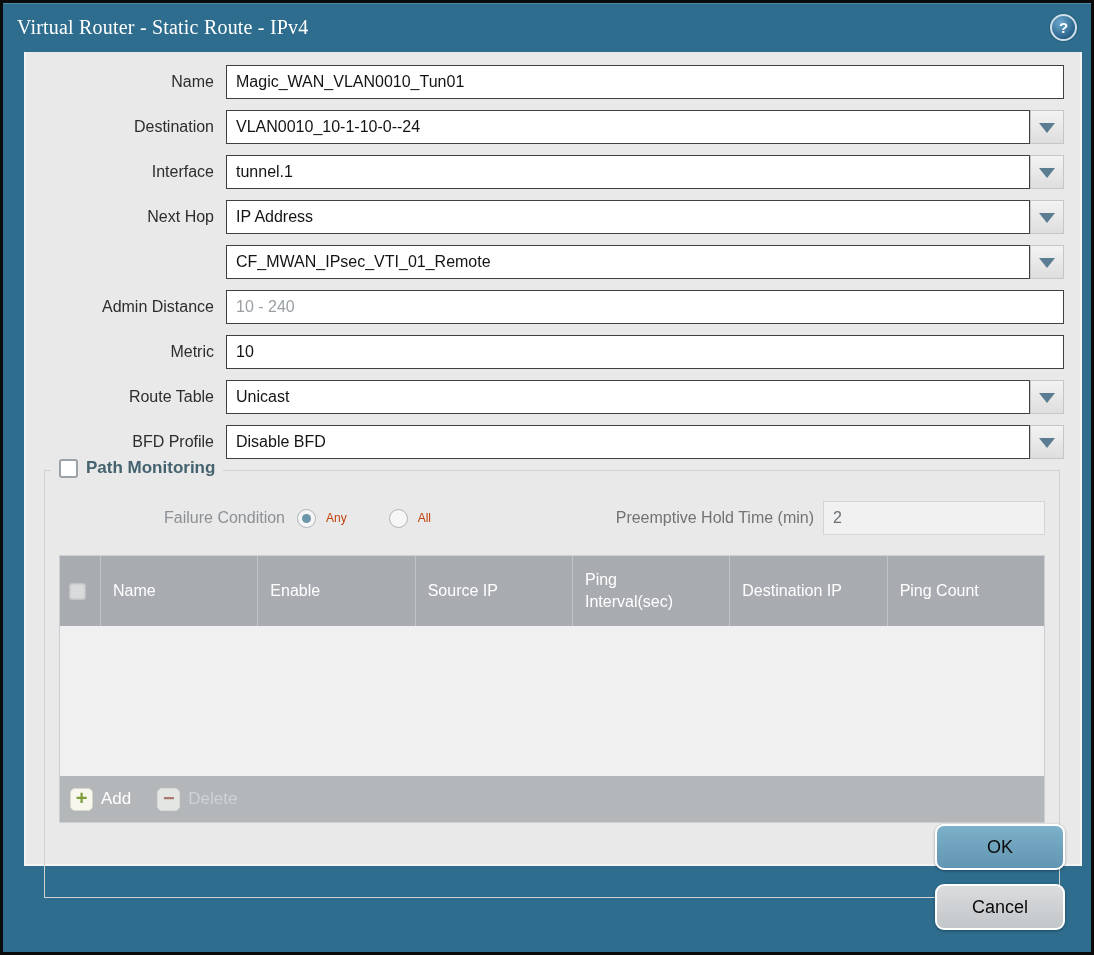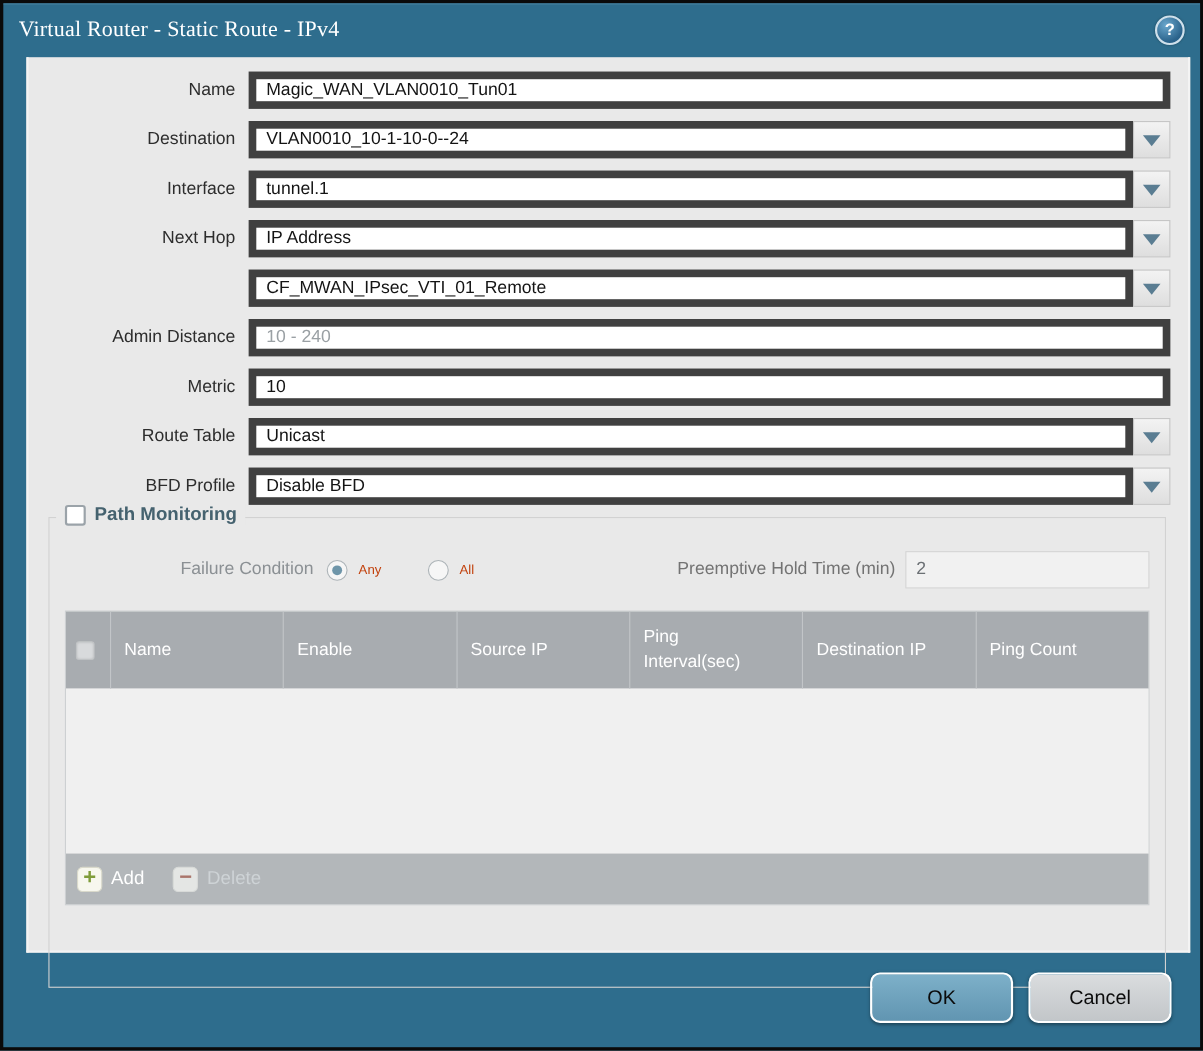--- a/index.html
+++ b/index.html
@@ -29,21 +29,21 @@
     background:#e9e9e9; border:2px solid #f4f4f4; border-top:none;
     padding:13px 16px 0 12px;
     margin-left:12px;
   }
 
   .form-row { display:flex; margin-bottom:11px; height:34px; }
   .form-label { width:188px; flex:0 0 188px; text-align:right; padding-right:12px;
     font-size:16px; color:#2d2d2d; line-height:34px; white-space:nowrap; }
   .form-field { flex:1; display:flex; }
   input.text {
-    flex:1; height:34px; border:7px solid #404040; background:#fff;
+    flex:1; height:34px; border:1px solid #404040; background:#fff;
     padding:0 9px; font-size:16px; color:#141414; border-radius:0; outline:none; min-width:0;
   }
   input.text::placeholder { color:#9aa0a4; }
   input.text:disabled { background:#f1f1f1; border-color:#d4d4d4; color:#6f757a; }
   .dd-btn {
     flex:0 0 34px; width:34px; height:34px; border:1px solid #c6c6c6;
     background:linear-gradient(#f3f3f3,#dedede);
     display:flex; align-items:center; justify-content:center; cursor:pointer;
   }
   .tri { width:0; height:0; border-left:8px solid transparent; border-right:8px solid transparent;
@@ -89,21 +89,21 @@
     border:1px solid #d9d9cb; display:flex; align-items:center; justify-content:center; }
   .icon-sq span { font-size:20px; font-weight:bold; line-height:1; margin-top:-2px; }
   .add-glyph { color:#7f9c3a; }
   .tbtn-label { color:#fff; font-size:17px; }
   .tbtn.disabled { cursor:default; }
   .tbtn.disabled .icon-sq { background:#edefec; border-color:#dfe1de; opacity:.85; }
   .del-glyph { color:#a96a5e; }
   .tbtn.disabled .tbtn-label { color:#ced3d6; }
 
   
-  .footer-btns { position:absolute; right:26px; bottom:22px; display:flex; gap:14px; }
+  .footer-btns { position:absolute; right:26px; bottom:22px; display:flex; gap:14px;flex-direction:column; }
   .btn { width:130px; height:46px; border-radius:9px; border:2px solid #ffffff;
     font-size:18px; color:#0b0b0b; font-family:"Liberation Sans",sans-serif;
     cursor:pointer; box-shadow:0 1px 3px rgba(0,0,0,.35); }
   .btn-ok { background:linear-gradient(#7db0c9,#6195b1); }
   .btn-cancel { background:linear-gradient(#dadcde,#c2c6c9); }
 </style>
 </head>
 <body>
 
 <div class="frame">

